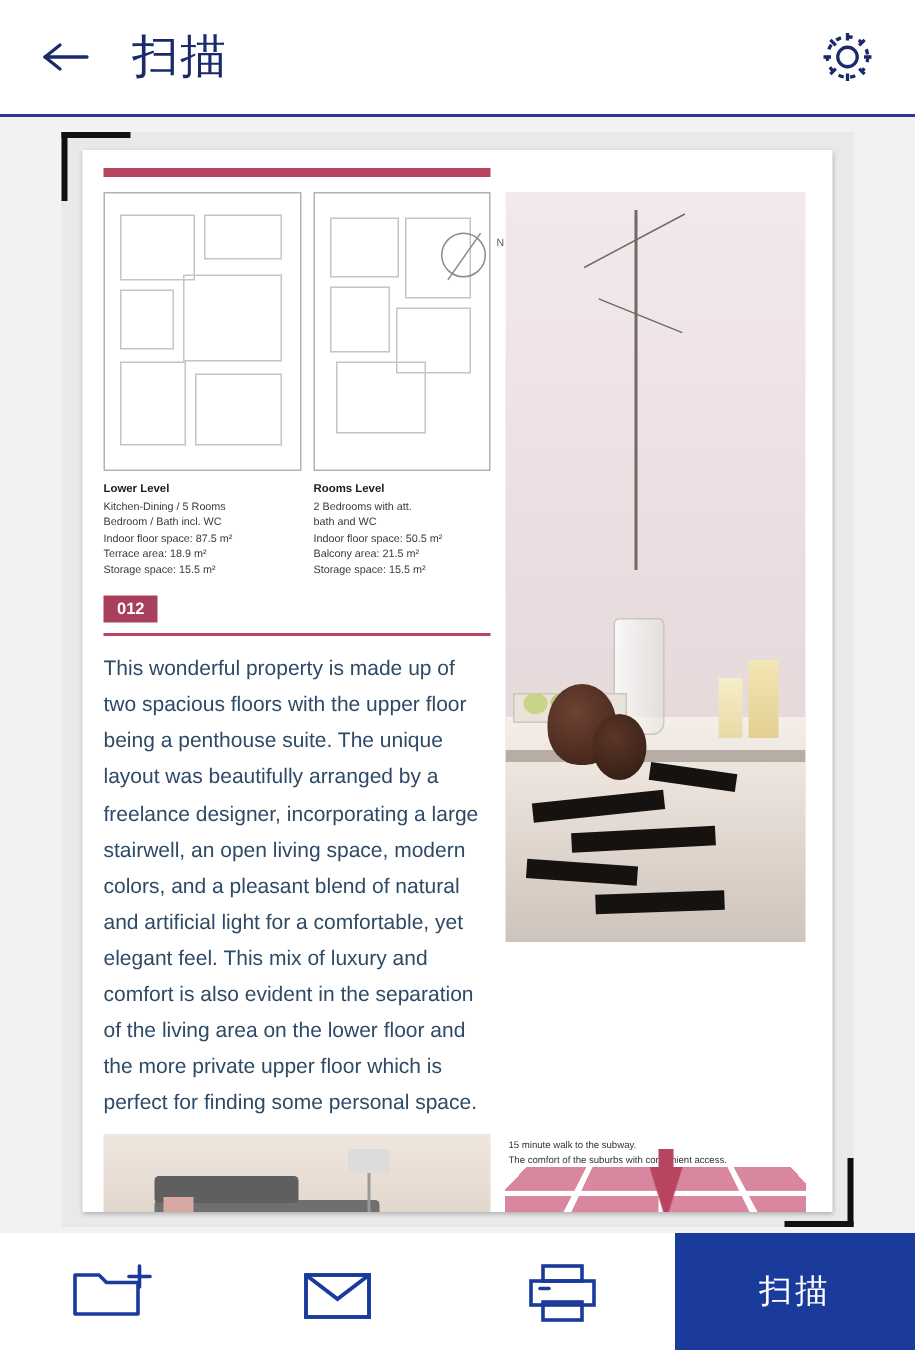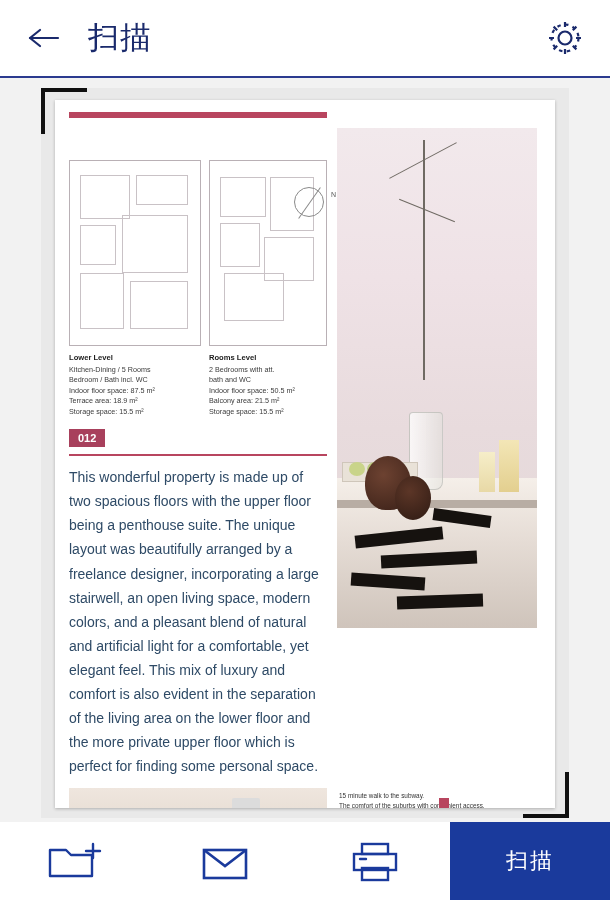--- a/index.html
+++ b/index.html
@@ -82,21 +82,21 @@
   }
 
   
   .top-rule {
     height: 6px; background: #b8455f; width: 258px; margin-bottom: 10px;
   }
   .brochure-grid {
     display: flex;
     gap: 10px;
   }
-  .col-left { width: 258px; margin-top: 32px; }
+  .col-left { width: 258px; }
   .col-right { width: 200px; }
 
   
   .plans {
     display: flex; gap: 8px; height: 186px;
     border-bottom: 0;
     position: relative;
   }
   .plan {
     border: 1px solid #b9b0b5;

